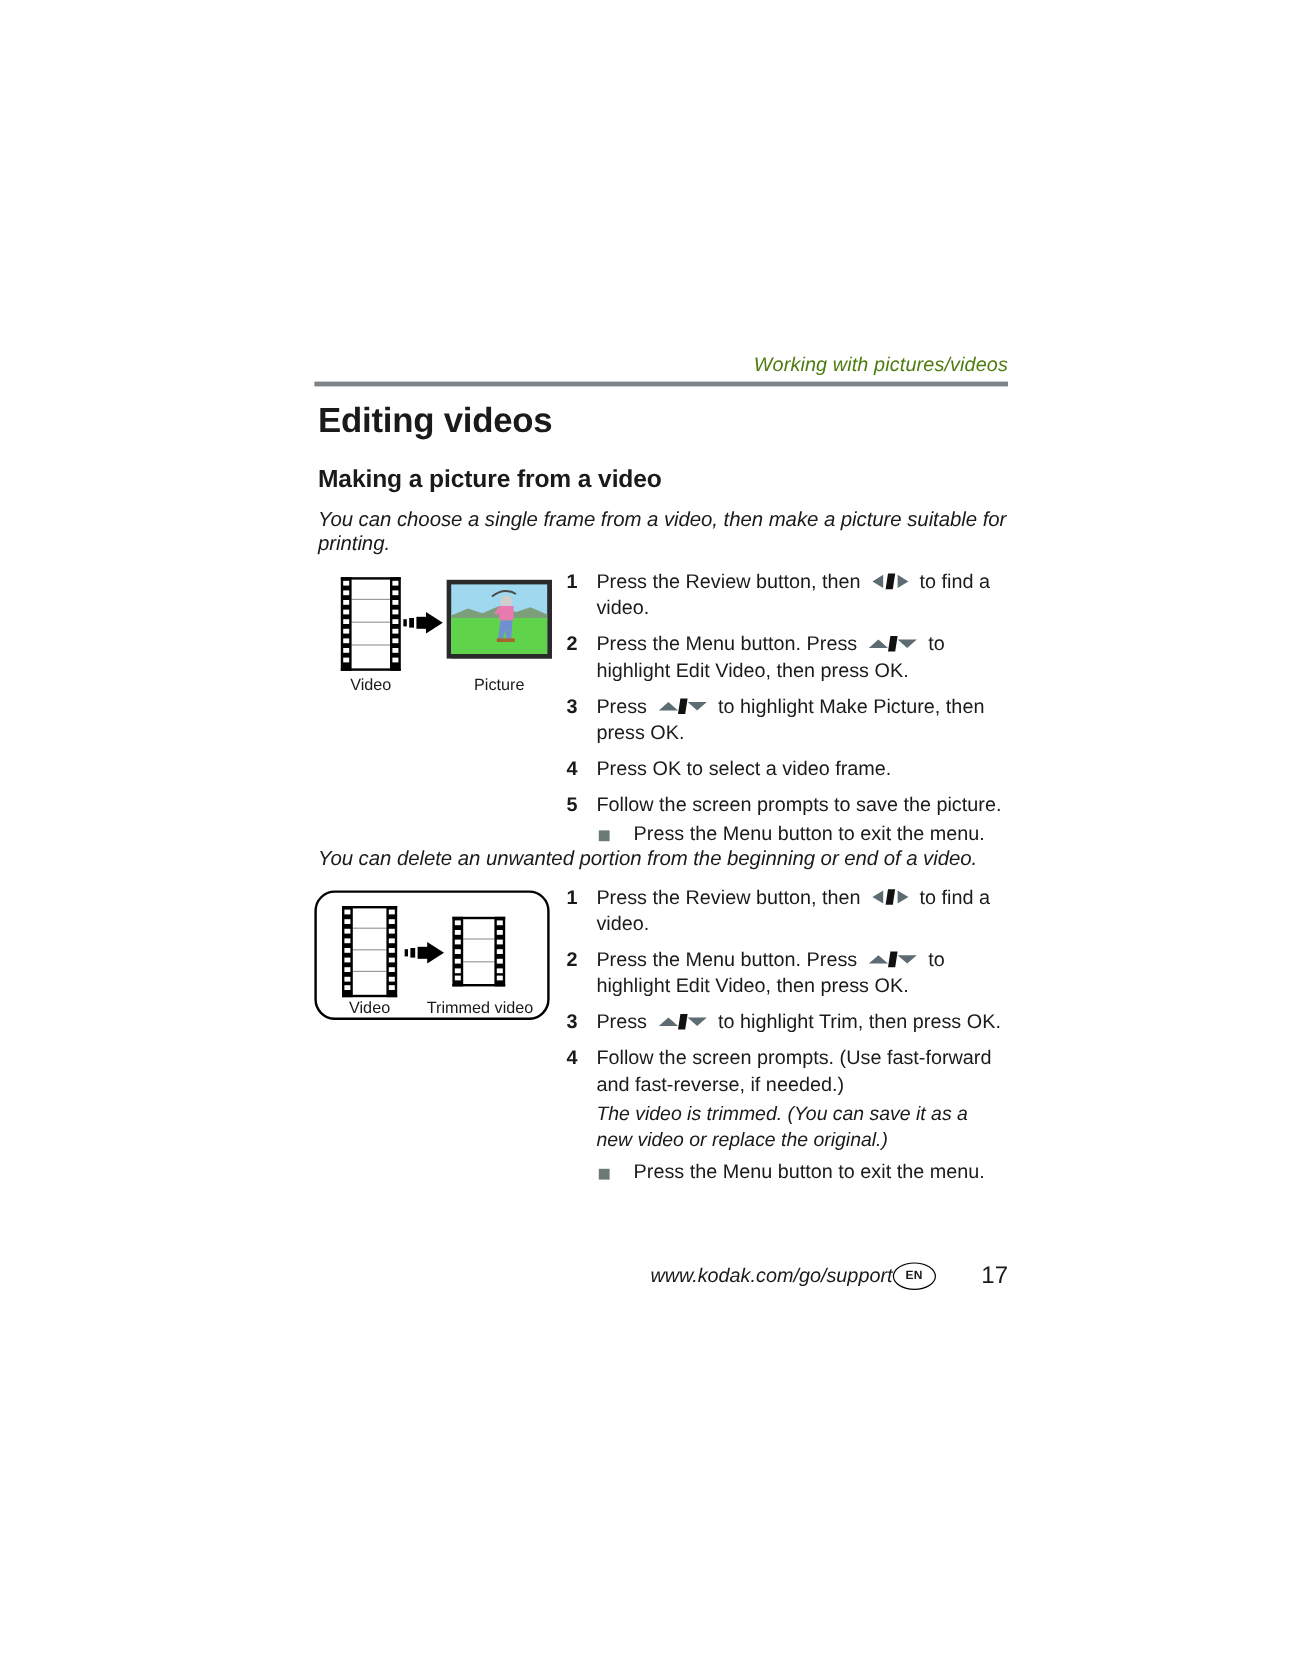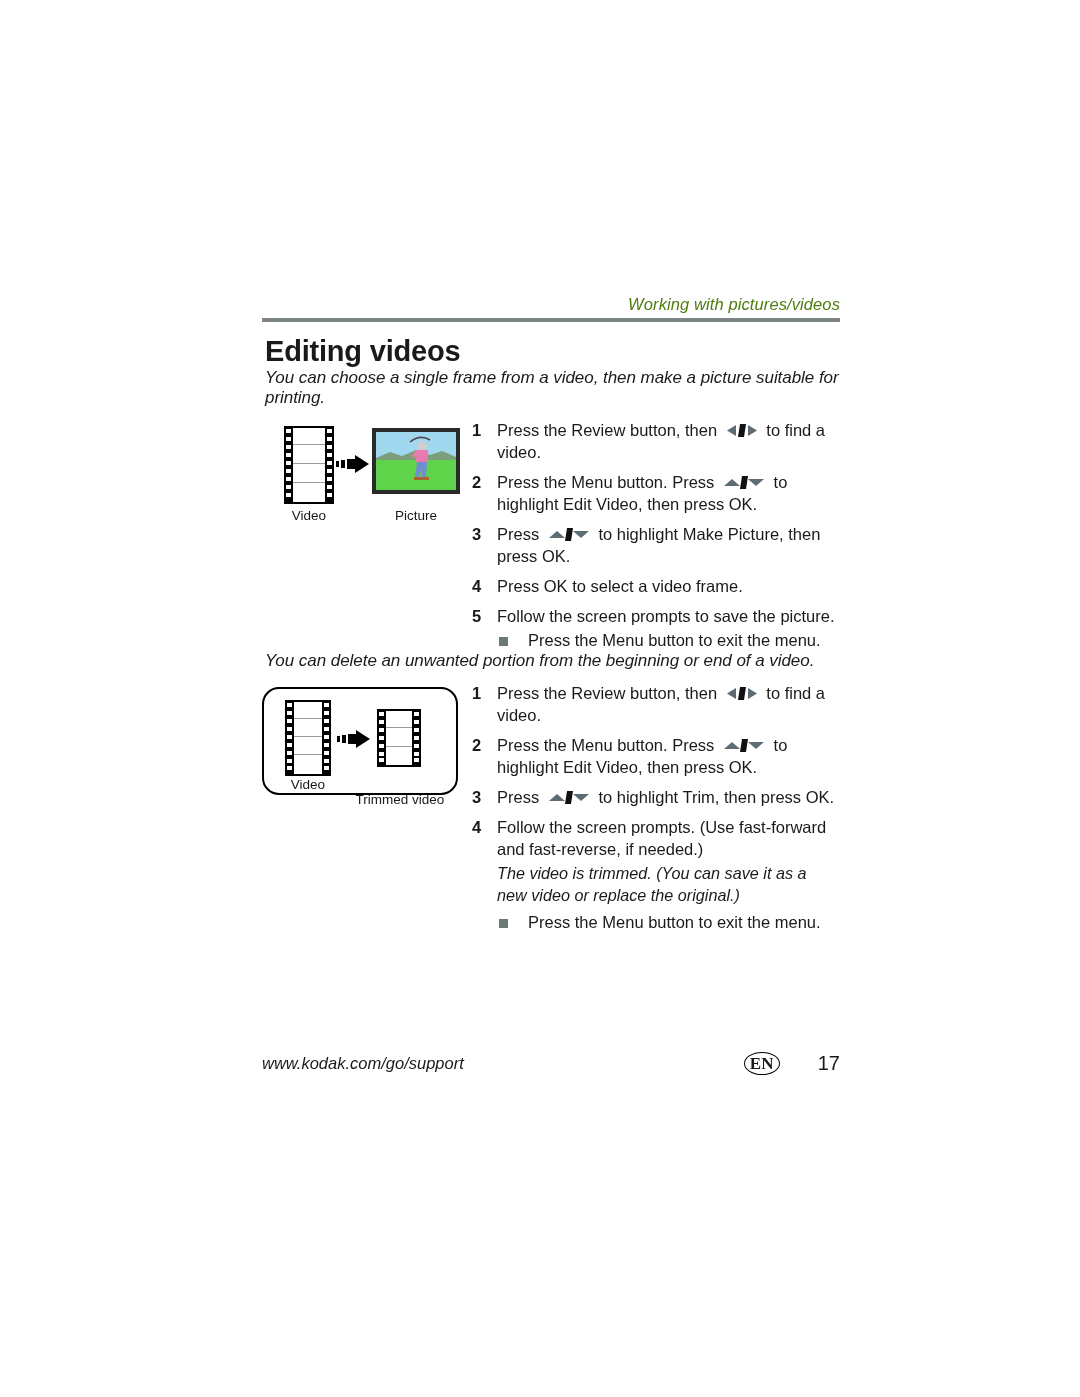--- a/index.html
+++ b/index.html
@@ -35,21 +35,21 @@
     height: 4px;
     background: #7d8487;
     width: 100%;
     margin-bottom: 13px;
   }
 
   
   h1.chapter {
     font-size: 29px;
     font-weight: bold;
-    margin: 0 0 0 3px;
+    margin: 0 0 20px 3px;
     letter-spacing: -0.2px;
   }
   h2.section {
     font-size: 20.5px;
     font-weight: bold;
     margin: 0 0 11px 3px;
     letter-spacing: -0.1px;
   }
   p.intro {
     font-size: 17px;
@@ -194,57 +194,57 @@
   .film .cap.b { bottom: 0; }
 
   
   .footer {
     position: absolute;
     left: 262px;
     top: 1052px;
     width: 578px;
     display: flex;
     align-items: center;
-    justify-content: space-between;
+    justify-content: flex-end;
   }
   .footer .url {
     font-style: italic;
     font-size: 16.5px;
     color: #1a1a1a;
   }
   .footer .pg {
     display: flex;
     align-items: center;
     gap: 14px;
   }
   .enbadge {
     width: 34px;
     height: 21px;
     border: 1.6px solid #000;
     border-radius: 50%;
-    font-size: 17px;
+    font-size: 10px;
     font-weight: bold;
     display: flex;
     align-items: center;
     justify-content: center;
     letter-spacing: .3px;
-    font-family: Liberation Serif, serif;
   }
   .pgnum { font-size: 20px; margin-left: 24px; }
 </style>
 </head>
 <body>
 
 <div class="page">
 
   <div class="runhead">Working with pictures/videos</div>
   <div class="rule"></div>
 
   <h1 class="chapter">Editing videos</h1>
 
+  <h2 class="section">Making a picture from a video</h2>
   <p class="intro">You can choose a single frame from a video, then make a picture suitable for printing.</p>
 
   <div class="block">
     <div class="figcol">
       <div class="fig1">
 
         <div class="film" style="left:22px; top:2px; width:50px; height:78px; border:0;">
           <div class="body">
             <hr style="top:18px">
               <hr style="top:37px">
@@ -431,21 +431,21 @@
               <i style="top:27px"></i>
             <i style="top:35px"></i>
               <i style="top:43px"></i>
               <i style="top:49px"></i>
           </div>
           <div class="cap t"></div>
             <div class="cap b"></div>
         </div>
 
         <span class="caption" style="left:11px; top:88px; width:66px;">Video</span>
-        <span class="caption" style="left:84px; top:103px; width:104px;">Trimmed video</span>
+        <span class="caption" style="left:84px; top:88px; width:104px;">Trimmed video</span>
       </div>
     </div>
 
     <div class="stepcol">
       <ol class="steps">
         <li>
           <span class="num">1</span>
           <span>Press the Review button, then</span>
           <span class="glyph">
             <svg width="34" height="15" viewBox="0 0 34 15">

